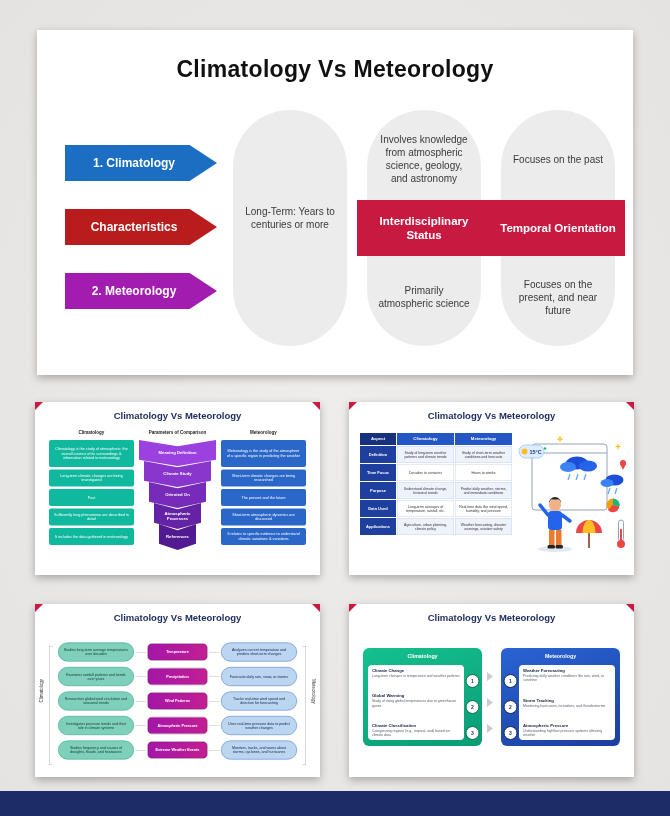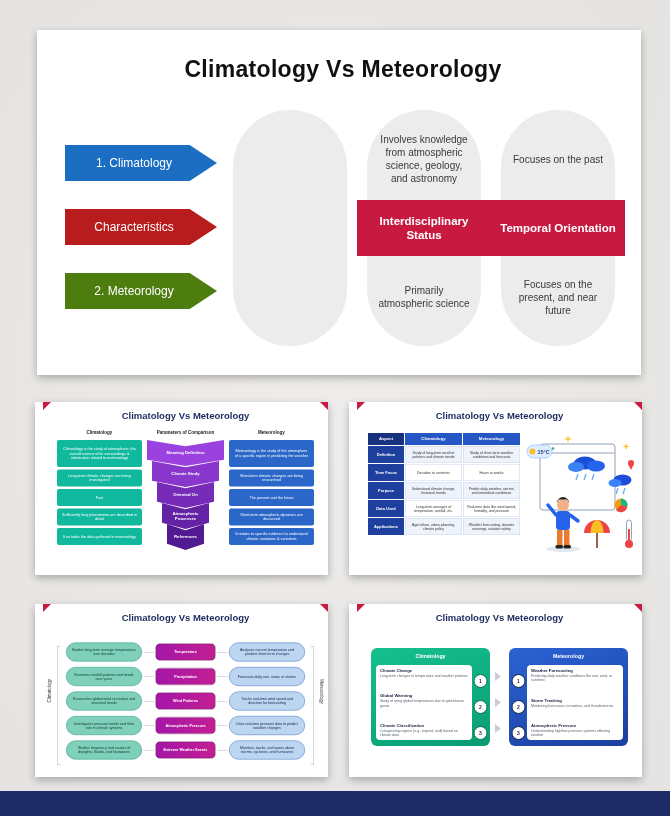--- a/index.html
+++ b/index.html
@@ -5,37 +5,36 @@
   html,body{margin:0;padding:0;}
   body{
     width:670px;height:816px;
     background:radial-gradient(ellipse at center,#eeedeb 0%,#e4e3e1 100%);
     font-family:"Liberation Sans", sans-serif;
     position:relative;overflow:hidden;
   }
   .slide{
     position:absolute;background:#fff;
     box-shadow:0 3px 8px rgba(0,0,0,.28);
-    padding-left:8px;
   }
   
   #slide-main{left:37px;top:30px;width:596px;height:345px;}
   .main-title{
     margin-top:26px;text-align:center;font-size:23px;font-weight:bold;color:#101010;
     letter-spacing:.3px;
   }
   .arrow{
-    position:absolute;left:28px;width:152px;height:36px;color:#fff;font-weight:normal;
+    position:absolute;left:28px;width:152px;height:36px;color:#fff;font-weight:bold;
     font-size:12px;display:flex;align-items:center;justify-content:center;
     padding-right:14px;box-sizing:border-box;text-align:center;
     clip-path:polygon(0 0,82% 0,100% 50%,82% 100%,0 100%);
   }
   .arrow-blue{background:#1b6ec2;}
   .arrow-red{background:#b91c1c;}
-  .arrow-teal{background:#4d7c0f;}
+  .arrow-teal{background:#a21caf;}
   .pill{
     position:absolute;top:80px;width:114px;height:236px;background:#ececec;
     border-radius:60px;display:flex;flex-direction:column;
   }
   .p1{left:196px}.p2{left:330px}.p3{left:464px}
   .pill-top,.pill-bottom{
     flex:1;display:flex;align-items:center;justify-content:center;text-align:center;
     font-size:10px;color:#3a3a3a;line-height:1.3;padding:12px 10px;box-sizing:border-box;
   }
   .pill-top{padding-bottom:32px}.pill-bottom{padding-top:32px}
@@ -146,20 +145,21 @@
 <body>
 
 <div class="slide" id="slide-main">
   <div class="main-title">Climatology Vs Meteorology</div>
 
   <div class="arrow arrow-blue" style="top:115px">1. Climatology</div>
   <div class="arrow arrow-red" style="top:179px">Characteristics</div>
   <div class="arrow arrow-teal" style="top:243px">2. Meteorology</div>
 
   <div class="pill p1">
+    <div class="pill-top">Long-Term: Years to centuries or more</div>
   </div>
   <div class="pill p2">
     <div class="pill-top">Involves knowledge from atmospheric science, geology, and astronomy</div>
     <div class="pill-mid">Interdisciplinary Status</div>
     <div class="pill-bottom">Primarily atmospheric science</div>
   </div>
   <div class="pill p3">
     <div class="pill-top">Focuses on the past</div>
     <div class="pill-mid">Temporal Orientation</div>
     <div class="pill-bottom">Focuses on the present, and near future</div>

